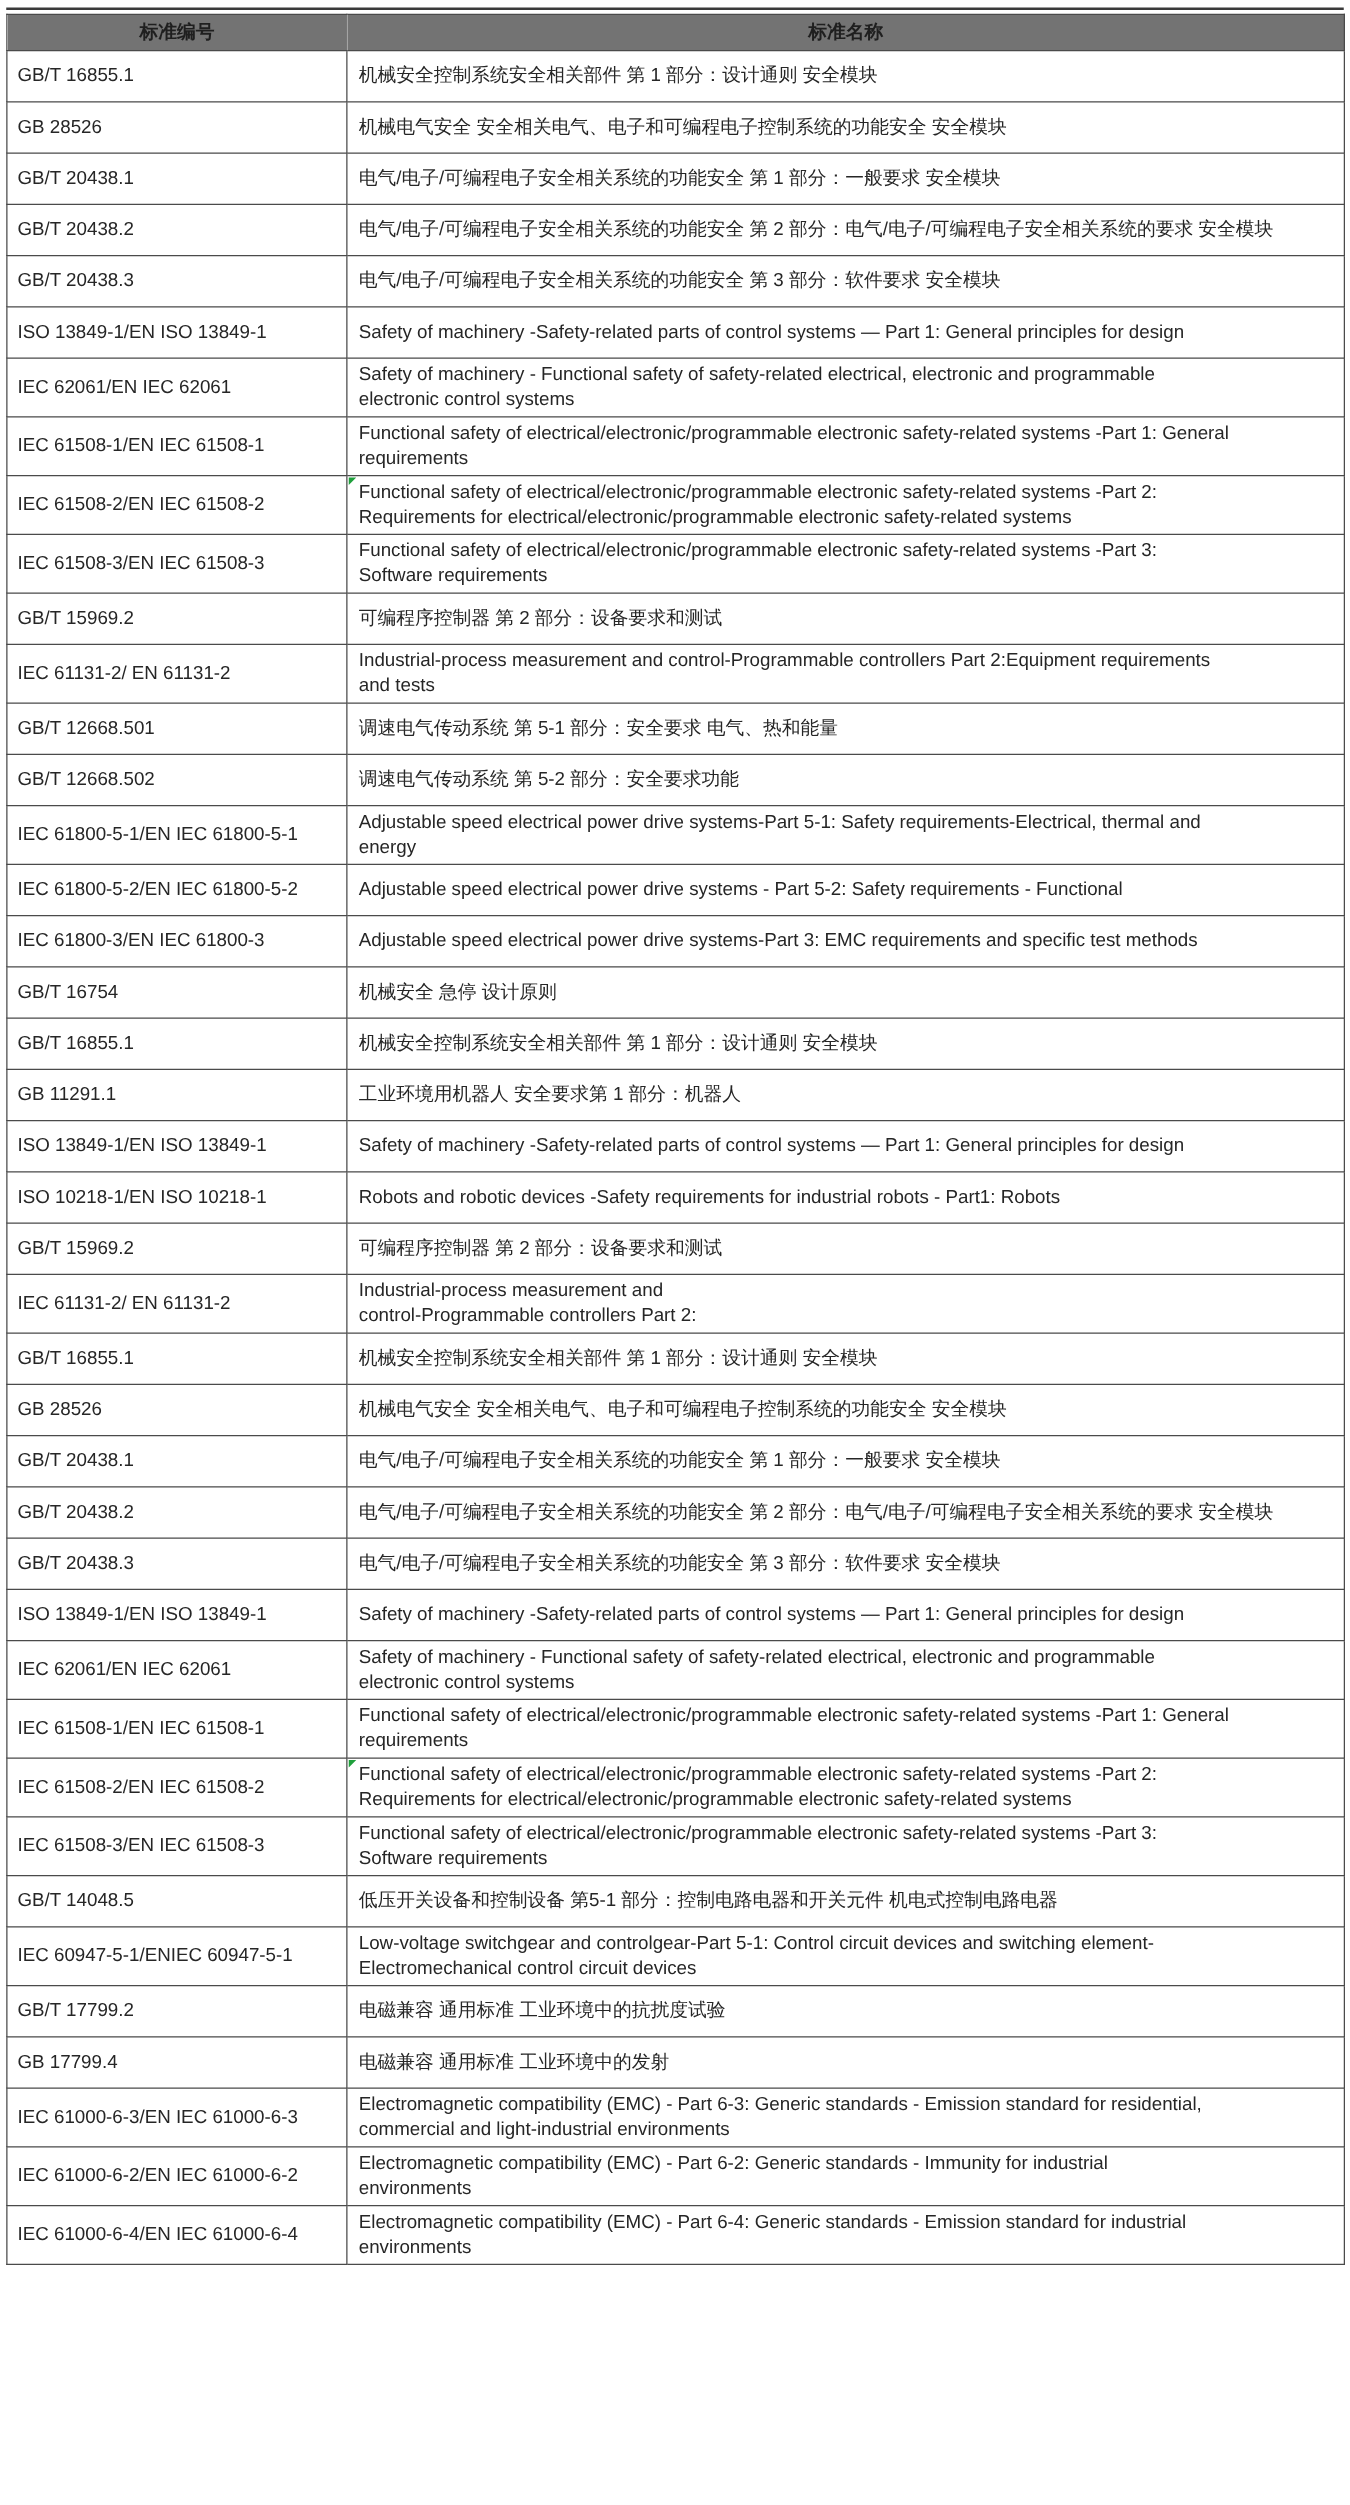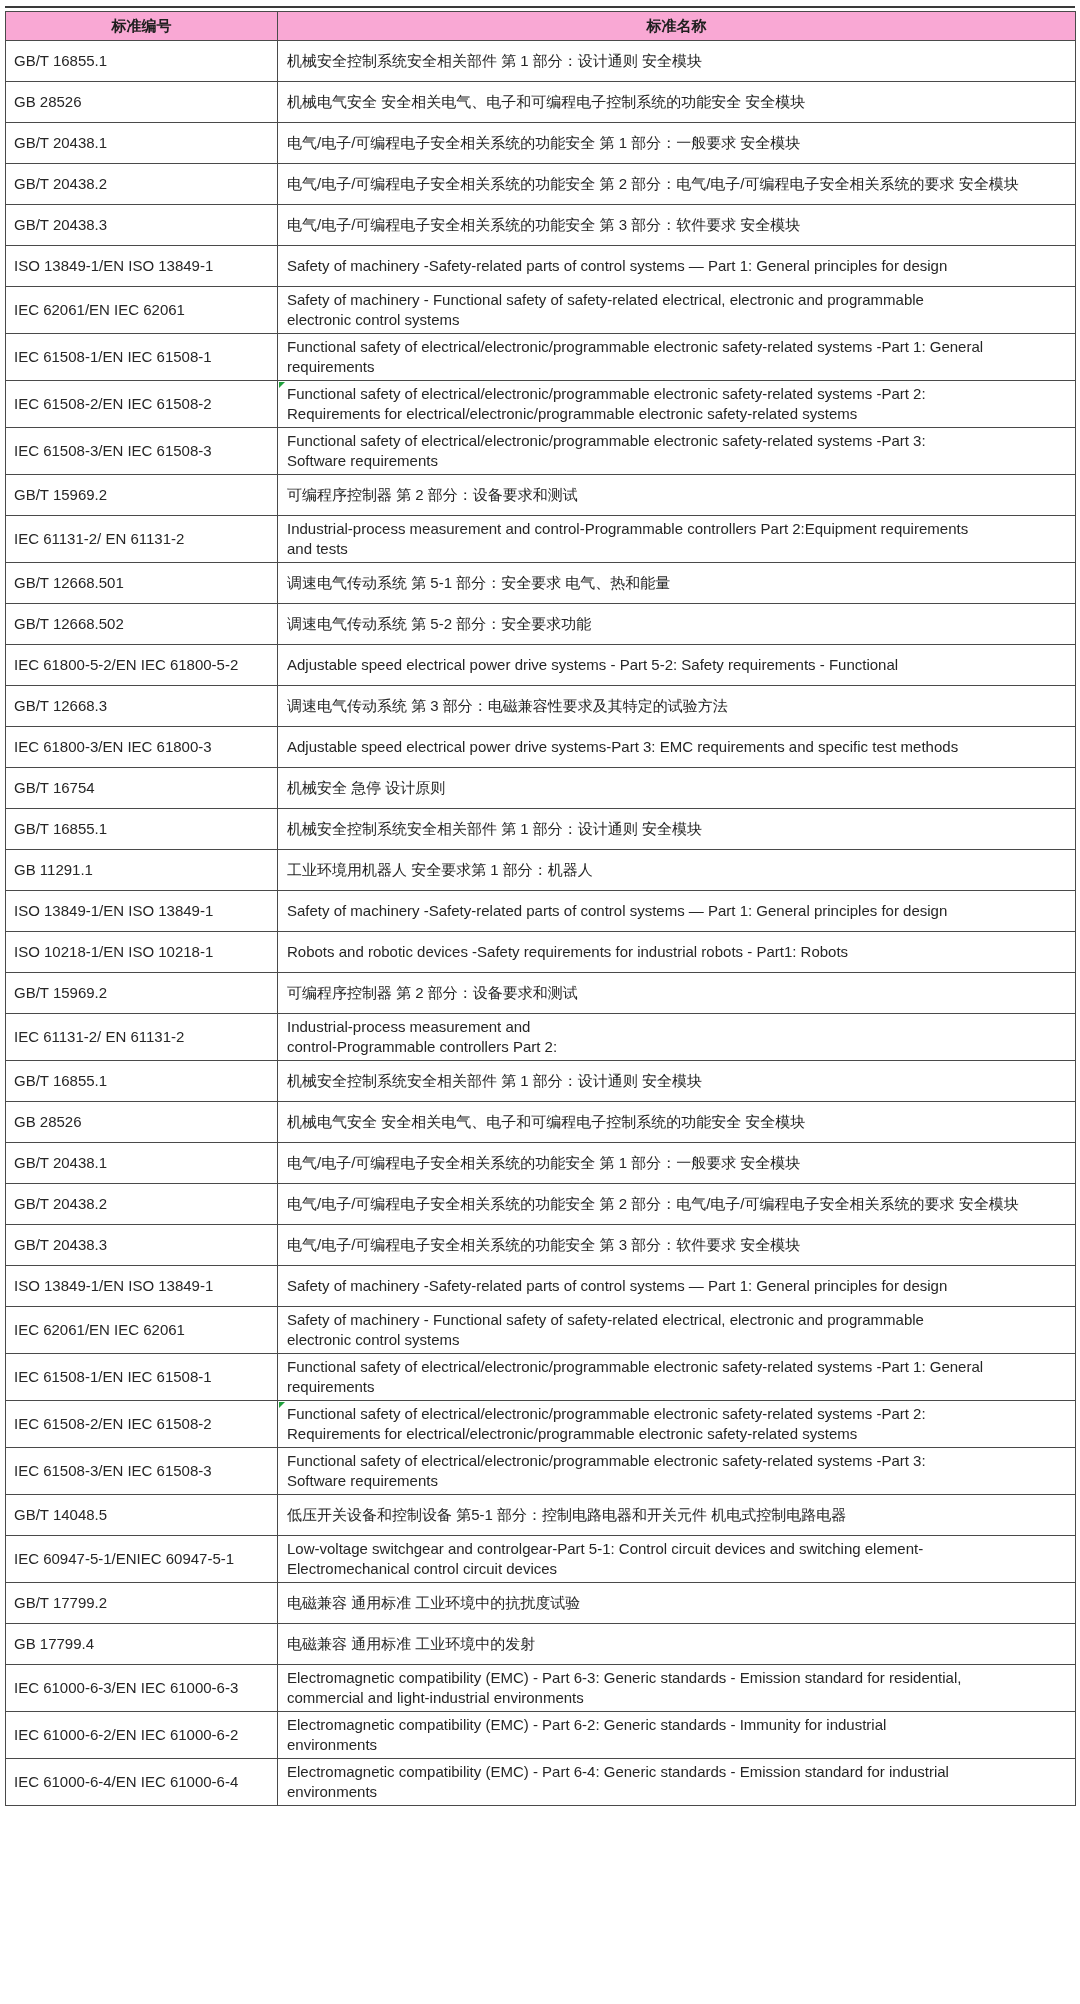--- a/index.html
+++ b/index.html
@@ -20,21 +20,21 @@
   }
   table.std th, table.std td{
     border:1px solid #4a4a4a;
     font-size:15px;
     line-height:20px;
     vertical-align:middle;
     overflow:hidden;
   }
   th.hdr{
     height:26px;
-    background:#f9a8d4;
+    background:#737373;
     font-weight:bold;
     text-align:center;
     color:#1f1f1f;
     padding:1px 4px;
   }
   col.c-code{width:272px;}
   col.c-name{width:798px;}
   tr.data-row{height:41px;}
   td.code-cell{
     padding:3px 6px 3px 8px;
@@ -126,26 +126,27 @@
   </tr>
           <tr class="data-row">
     <td class="code-cell">GB/T 12668.501</td>
     <td class="name-cell">调速电气传动系统 第 5-1 部分：安全要求 电气、热和能量</td>
   </tr>
           <tr class="data-row">
     <td class="code-cell">GB/T 12668.502</td>
     <td class="name-cell">调速电气传动系统 第 5-2 部分：安全要求功能</td>
   </tr>
           <tr class="data-row">
+    <td class="code-cell">IEC 61800-5-1/EN IEC 61800-5-1</td>
+    <td class="name-cell">Adjustable speed electrical power drive systems-Part 5-1: Safety requirements-Electrical, thermal and
+energy</td>
+  </tr>
+          <tr class="data-row">
     <td class="code-cell">IEC 61800-5-2/EN IEC 61800-5-2</td>
     <td class="name-cell">Adjustable speed electrical power drive systems - Part 5-2: Safety requirements - Functional</td>
-  </tr>
-          <tr class="data-row">
-    <td class="code-cell">GB/T 12668.3</td>
-    <td class="name-cell">调速电气传动系统 第 3 部分：电磁兼容性要求及其特定的试验方法</td>
   </tr>
           <tr class="data-row">
     <td class="code-cell">IEC 61800-3/EN IEC 61800-3</td>
     <td class="name-cell">Adjustable speed electrical power drive systems-Part 3: EMC requirements and specific test methods</td>
   </tr>
           <tr class="data-row">
     <td class="code-cell">GB/T 16754</td>
     <td class="name-cell">机械安全 急停 设计原则</td>
   </tr>
           <tr class="data-row">

